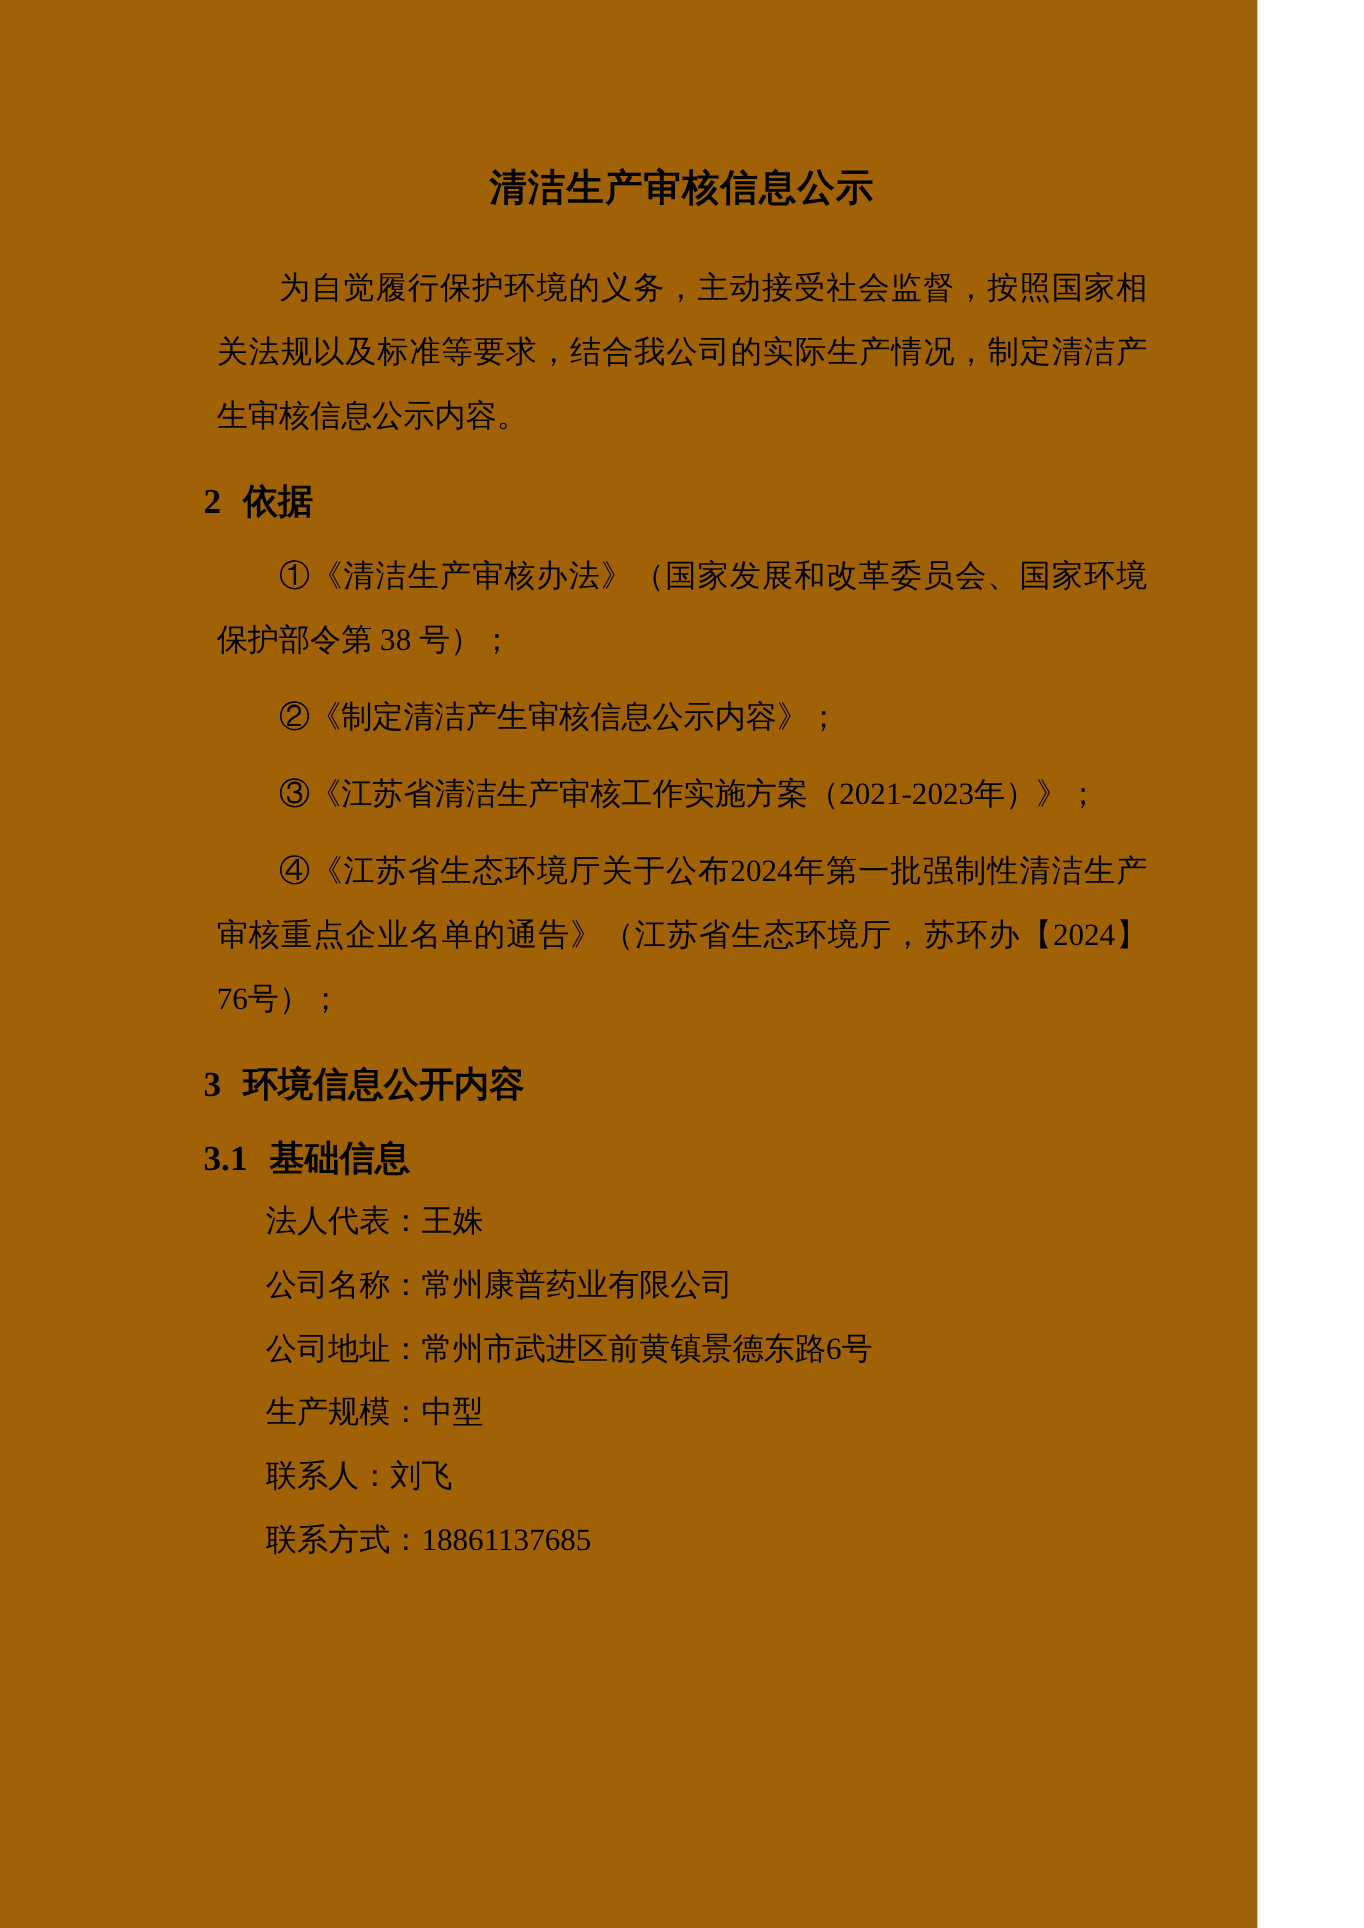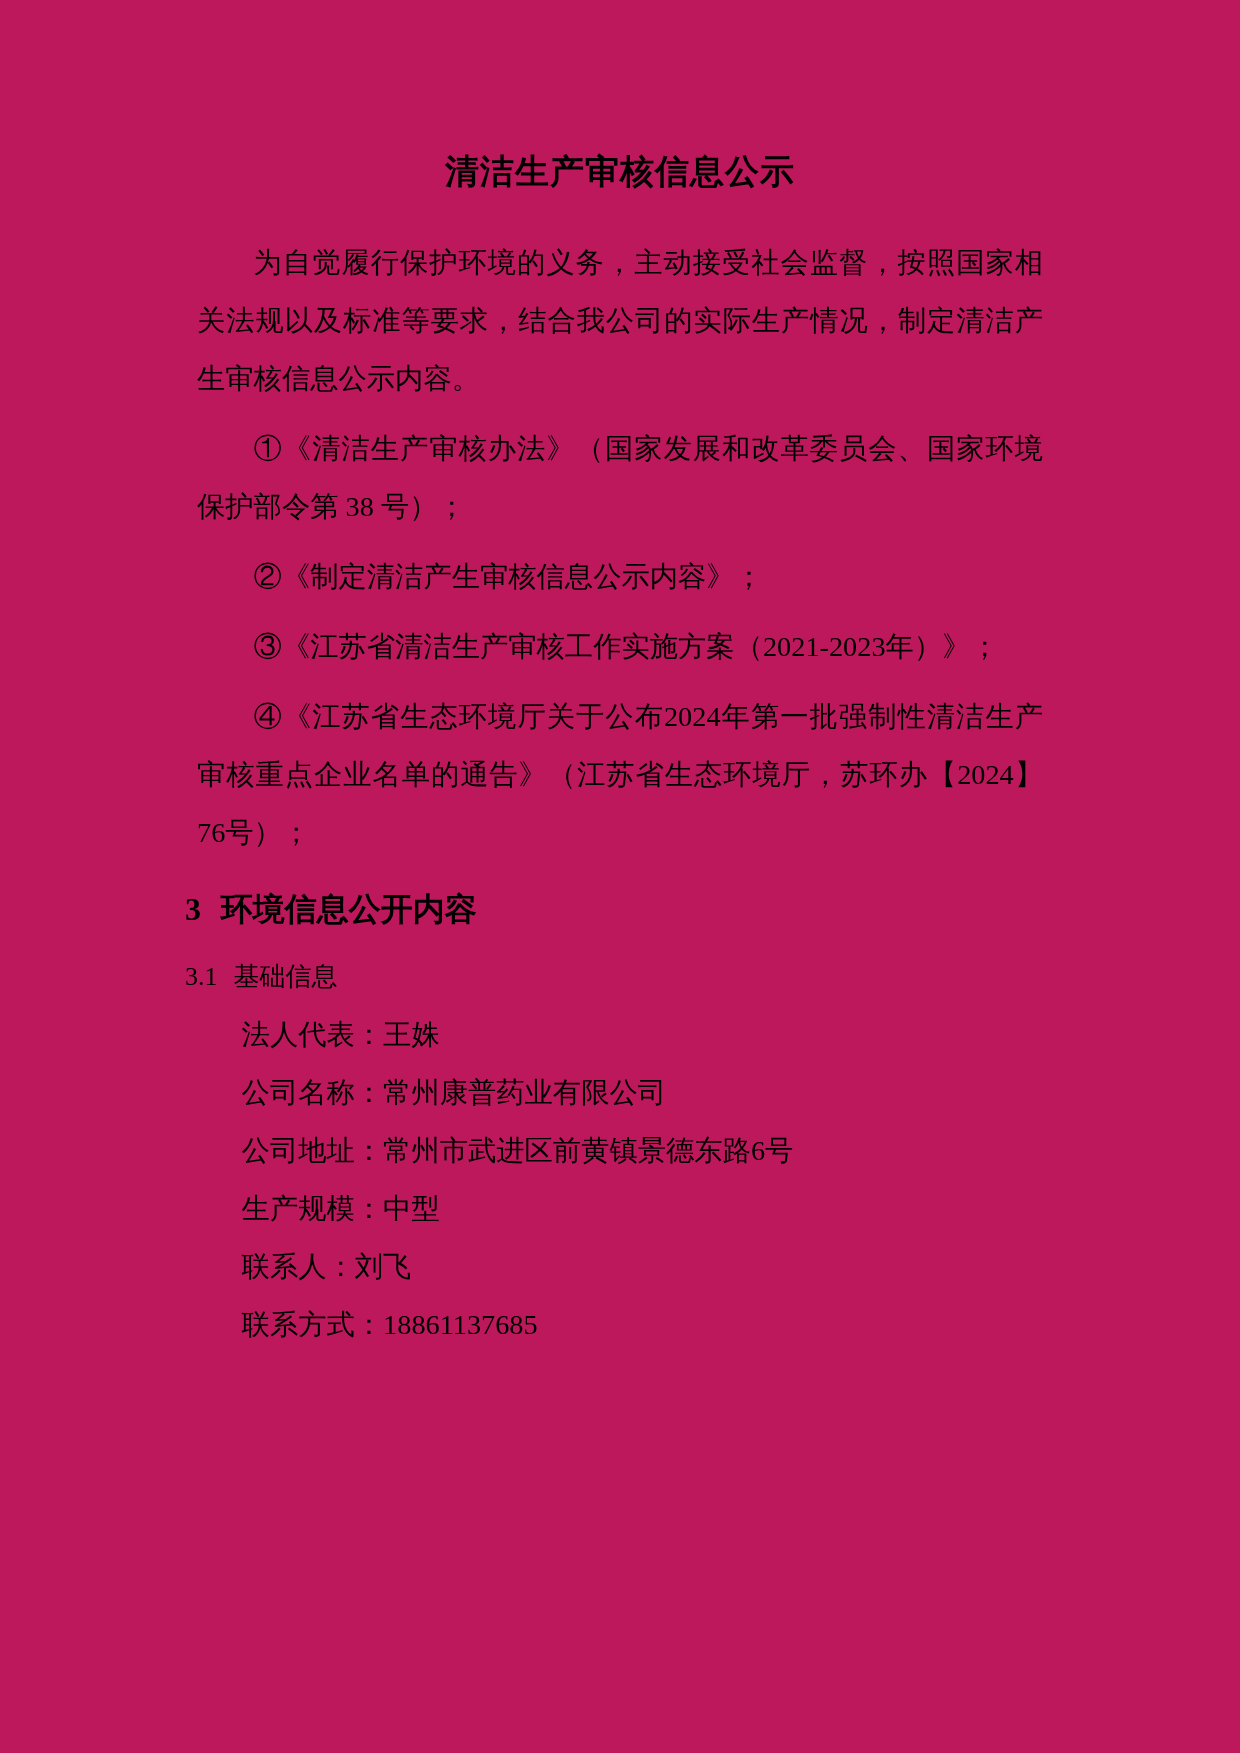--- a/index.html
+++ b/index.html
@@ -2,23 +2,23 @@
 <html><head>
 <meta charset="utf-8">
 <style>
   html, body {
     margin: 0;
     padding: 0;
     background: #ffffff;
   }
   .page {
     position: relative;
-    width: 1240px;
+    width: 1143px;
     height: 1753px;
-    background: #be185d;
+    background: #a16207;
     color: #000000;
     font-family: "Liberation Serif", "DejaVu Serif", serif;
     overflow: hidden;
   }
   .content {
     position: absolute;
     left: 185px;
     top: 150px;
     width: 870px;
     font-size: 28.3px;
@@ -35,22 +35,22 @@
   .sec {
     font-size: 32px;
     font-weight: bold;
     line-height: 58px;
     margin: 18px 0 0 0;
   }
   .sec.first {
     margin-top: 6px;
   }
   .subsec {
-    font-size: 26px;
-    font-weight: normal;
+    font-size: 32px;
+    font-weight: bold;
     line-height: 58px;
     margin: 10px 0 0 0;
   }
   .num {
     margin-right: 0.62em;
   }
   .para {
     margin: 12px;
     text-indent: 2em;
     text-align: justify;
@@ -66,20 +66,21 @@
 <body>
 
 <div class="page">
   <div class="content">
 
     <h1 class="doc-title">清洁生产审核信息公示</h1>
 
 
     <p class="para">为自觉履行保护环境的义务，主动接受社会监督，按照国家相关法规以及标准等要求，结合我公司的实际生产情况，制定清洁产生审核信息公示内容。</p>
 
+    <h2 class="sec"><span class="num">2</span><span>依据</span></h2>
 
     <p class="para">①《清洁生产审核办法》（国家发展和改革委员会、国家环境保护部令第 38 号）；</p>
     <p class="para">②《制定清洁产生审核信息公示内容》；</p>
     <p class="para">③《江苏省清洁生产审核工作实施方案（2021-2023年）》；</p>
     <p class="para">④《江苏省生态环境厅关于公布2024年第一批强制性清洁生产审核重点企业名单的通告》（江苏省生态环境厅，苏环办【2024】76号）；</p>
 
     <h2 class="sec"><span class="num">3</span><span>环境信息公开内容</span></h2>
 
     <h3 class="subsec"><span class="num">3.1</span><span>基础信息</span></h3>
 

